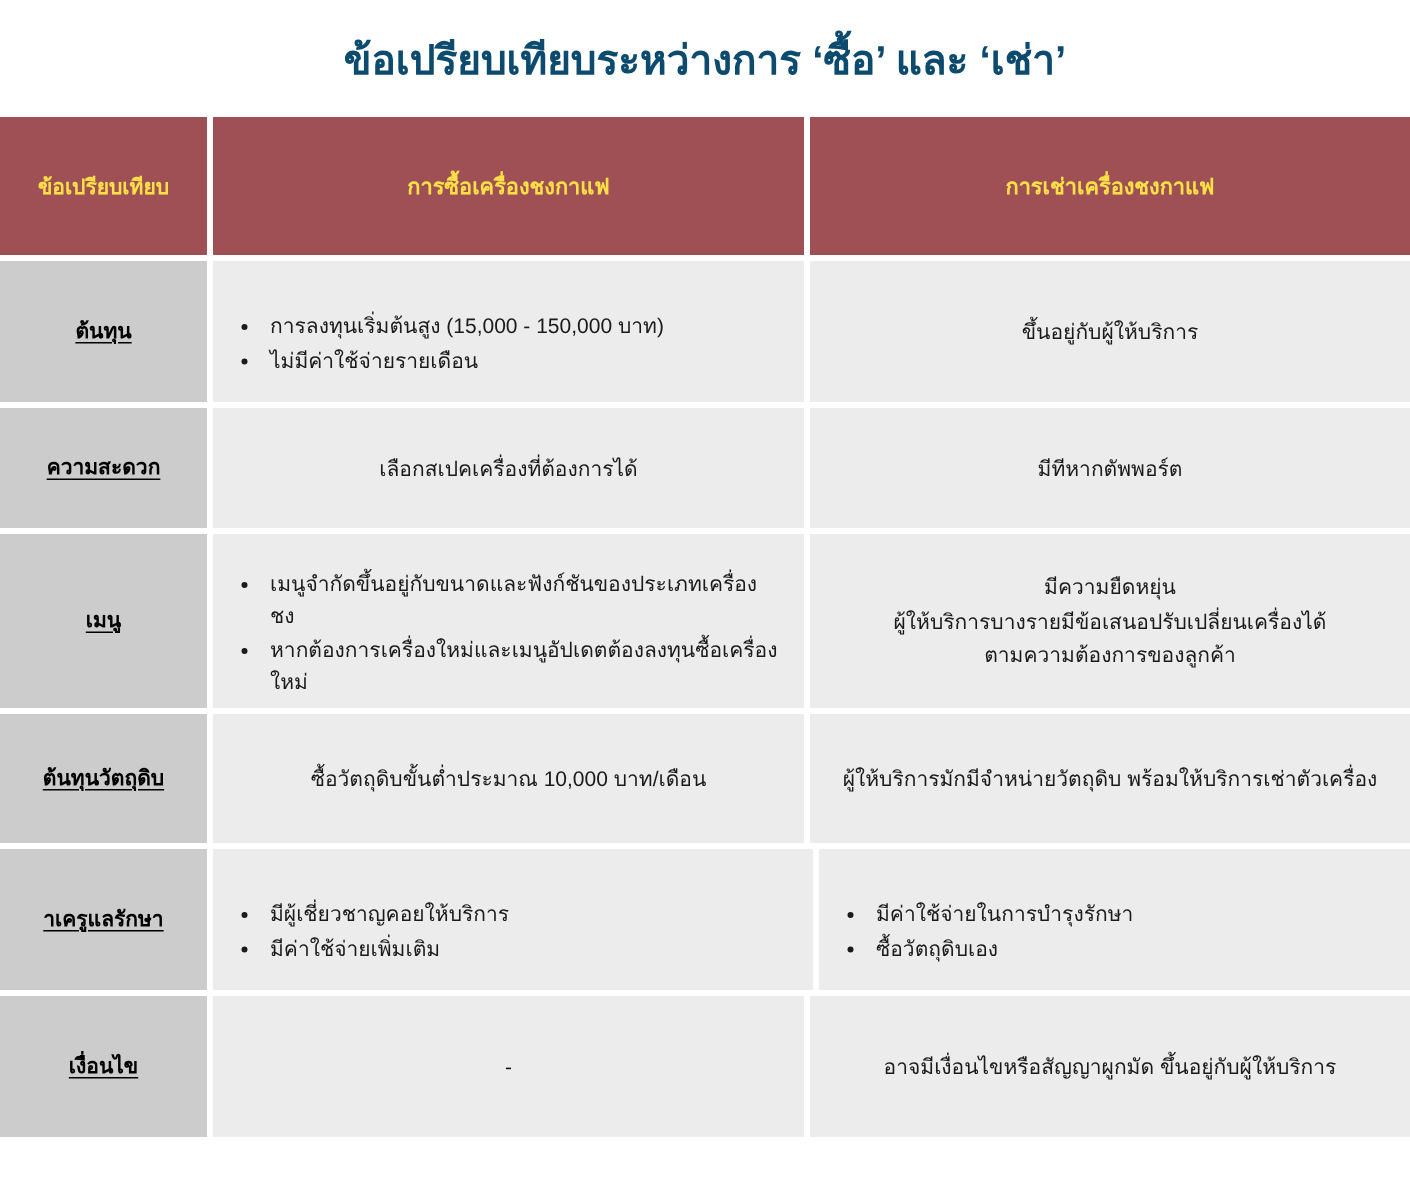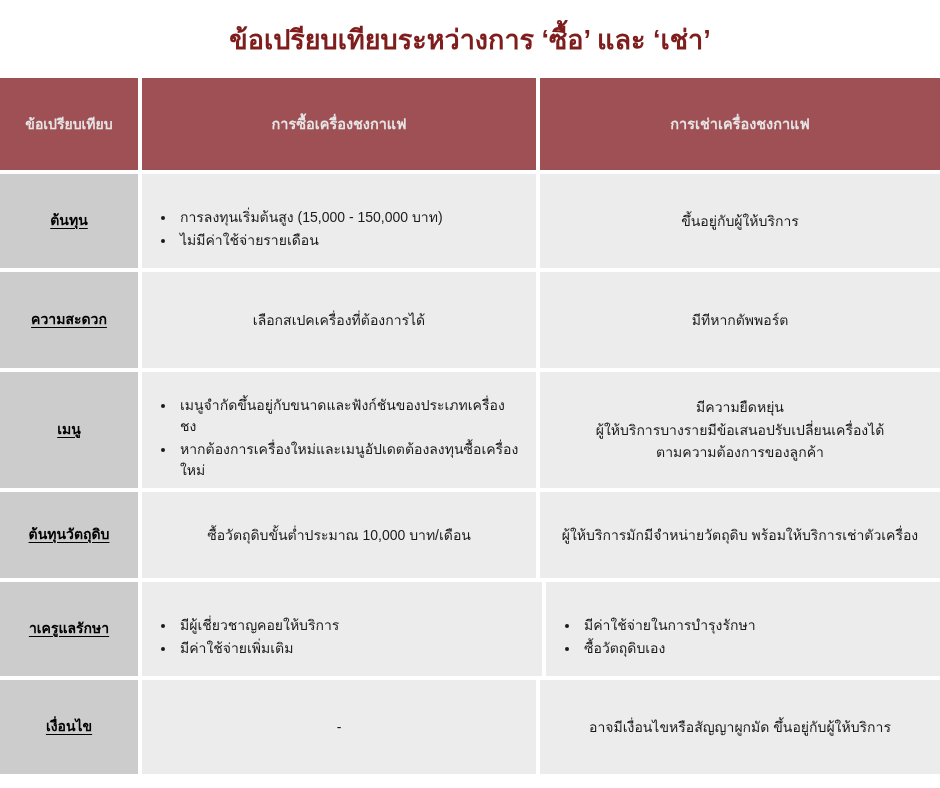--- a/index.html
+++ b/index.html
@@ -21,21 +21,21 @@
     height: 788px;
     position: relative;
     box-sizing: border-box;
   }
 
   
   .title {
     text-align: center;
     font-size: 27px;
     font-weight: bold;
-    color: #7f1d1d;
+    color: #0c4a6e;
     letter-spacing: 0px;
     padding: 24px 20px 0 20px;
     line-height: 1.25;
     box-sizing: border-box;
   }
 
   
   .table {
     margin-top: 20px;
     display: flex;
@@ -60,21 +60,21 @@
   }
 
   
   .col-label  { width: 138px; flex: 0 0 138px; }
   .col-buy    { width: 394px; flex: 0 0 394px; }
   .col-rent   { width: 400px; flex: 0 0 400px; }
 
   
   .header-row .cell {
     background: #9f5054;
-    color: #e5e5e5;
+    color: #fde047;
     font-weight: bold;
     font-size: 14.5px;
     text-align: center;
     height: 92px;
   }
   .header-row .col-label { font-size: 14px; }
 
   
   .body-row .cell {
     background: #ececec;
@@ -120,21 +120,21 @@
   }
 
   .multiline {
     white-space: pre-line;
     text-align: center;
     line-height: 1.6;
   }
 
   
   .row-h1 .cell { height: 94px; }
-  .row-h2 .cell { height: 96px; }
+  .row-h2 .cell { height: 80px; }
   .row-h3 .cell { height: 116px; }
   .row-h4 .cell { height: 86px; }
   .row-h5 .cell { height: 94px; }
   .row-h6 .cell { height: 94px; }
 </style>
 </head>
 <body>
 
 <div class="page">
 

